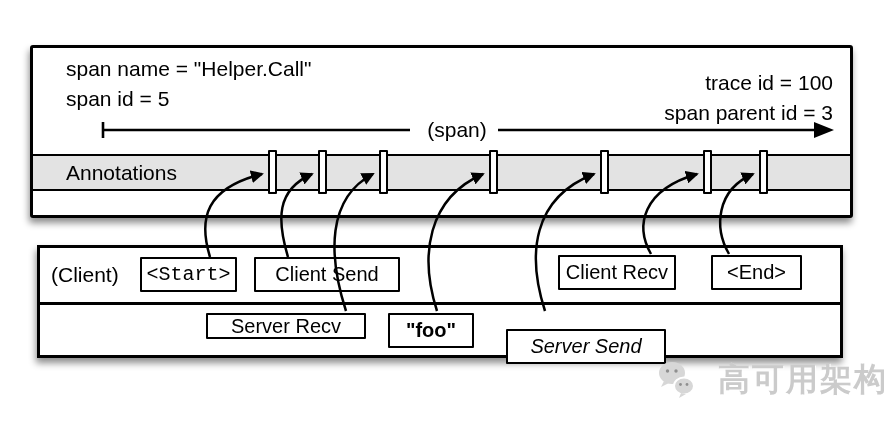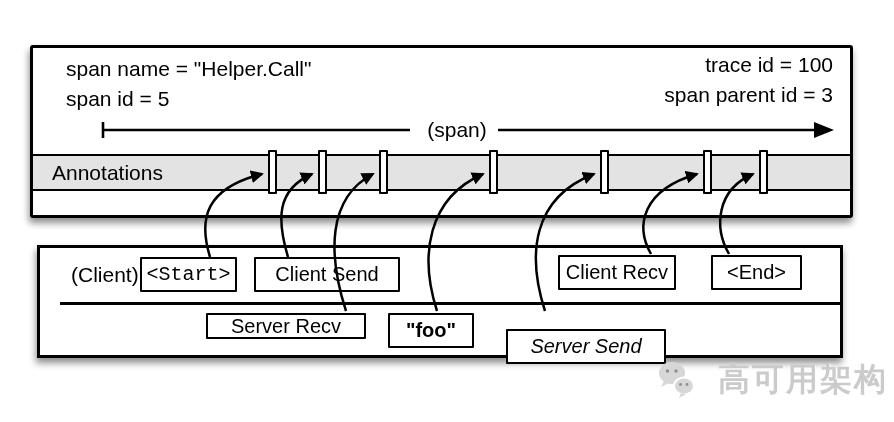--- a/index.html
+++ b/index.html
@@ -21,56 +21,55 @@
     background: #ffffff;
     border: 3px solid #000;
     border-radius: 3px;
     box-shadow: -1px 5px 7px rgba(0,0,0,0.45);
   }
   .info-left {
     position: absolute; left: 33px; top: 6px;
     font-size: 21px; line-height: 30px; color: #000;
   }
   .info-right {
-    position: absolute; right: 17px; top: 2px;
+    position: absolute; right: 17px; top: 20px;
     font-size: 21px; line-height: 30px; color: #000;
     text-align: right;
   }
   .time-label {
     position: absolute; left: 379px; top: 69px;
     width: 90px; height: 26px;
     font-size: 21px; line-height: 26px;
     text-align: center; color: #000;
   }
   .ann-band {
     position: absolute; left: 0; right: 0; top: 106px;
     height: 37px;
     background: #e3e3e3;
     border-top: 2.5px solid #000;
     border-bottom: 2.5px solid #000;
     display: flex; align-items: center;
   }
-  .ann-band span { font-size: 21px; color: #000; padding-left: 19px; }
+  .ann-band span { font-size: 21px; color: #000; padding-left: 19px; margin-left: 14px; }
   .tick {
     position: absolute; top: 102px;
     width: 9px; height: 44px;
     background: #ffffff;
     border: 2px solid #000;
     border-radius: 1px;
   }
 
   
   .lanes-box {
     position: absolute;
     left: 37px; top: 245px;
     width: 806px; height: 113px;
     border: 3px solid #000;
     background: #ffffff;
     box-shadow: -1px 5px 7px rgba(0,0,0,0.45);
-    padding-left: 20px;
   }
   .client-row {
     height: 57px; background: #ffffff;
     border-bottom: 3px solid #000;
     display: flex; align-items: center;
   }
   .server-row {
     height: 47px; background: #b5b5b5;
     display: flex; align-items: center;
   }

